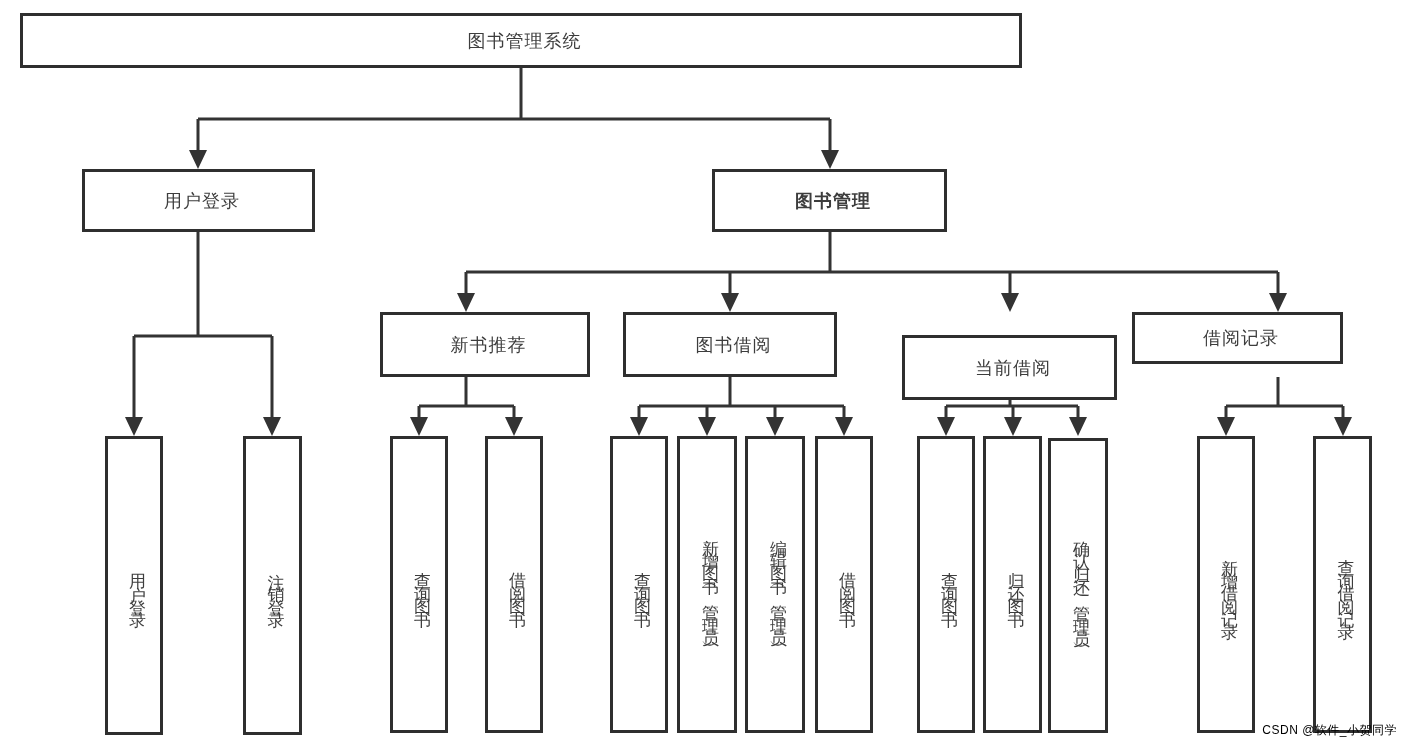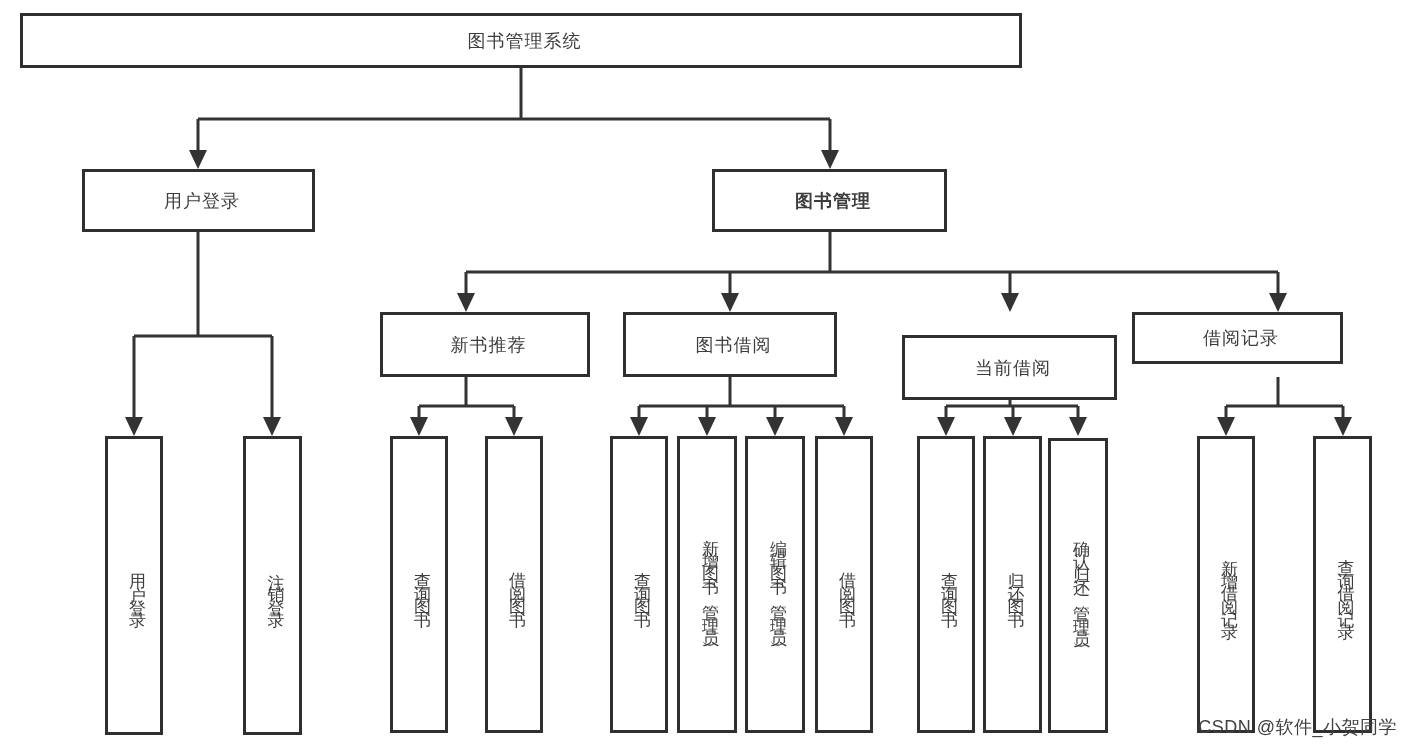--- a/index.html
+++ b/index.html
@@ -45,22 +45,22 @@
     font-size: 17px;
     line-height: 1;
     letter-spacing: 13px;
     white-space: nowrap;
     color: #3d3d3d;
   }
   .watermark {
     position: absolute;
     right: 8px;
     bottom: 8px;
-    font-size: 18px;
-    color: #404040;
+    font-size: 12px;
+    color: #000000;
     letter-spacing: 0.5px;
     white-space: nowrap;
     z-index: 5;
   }
 </style>
 </head>
 <body>
 
 <div class="canvas">
 

